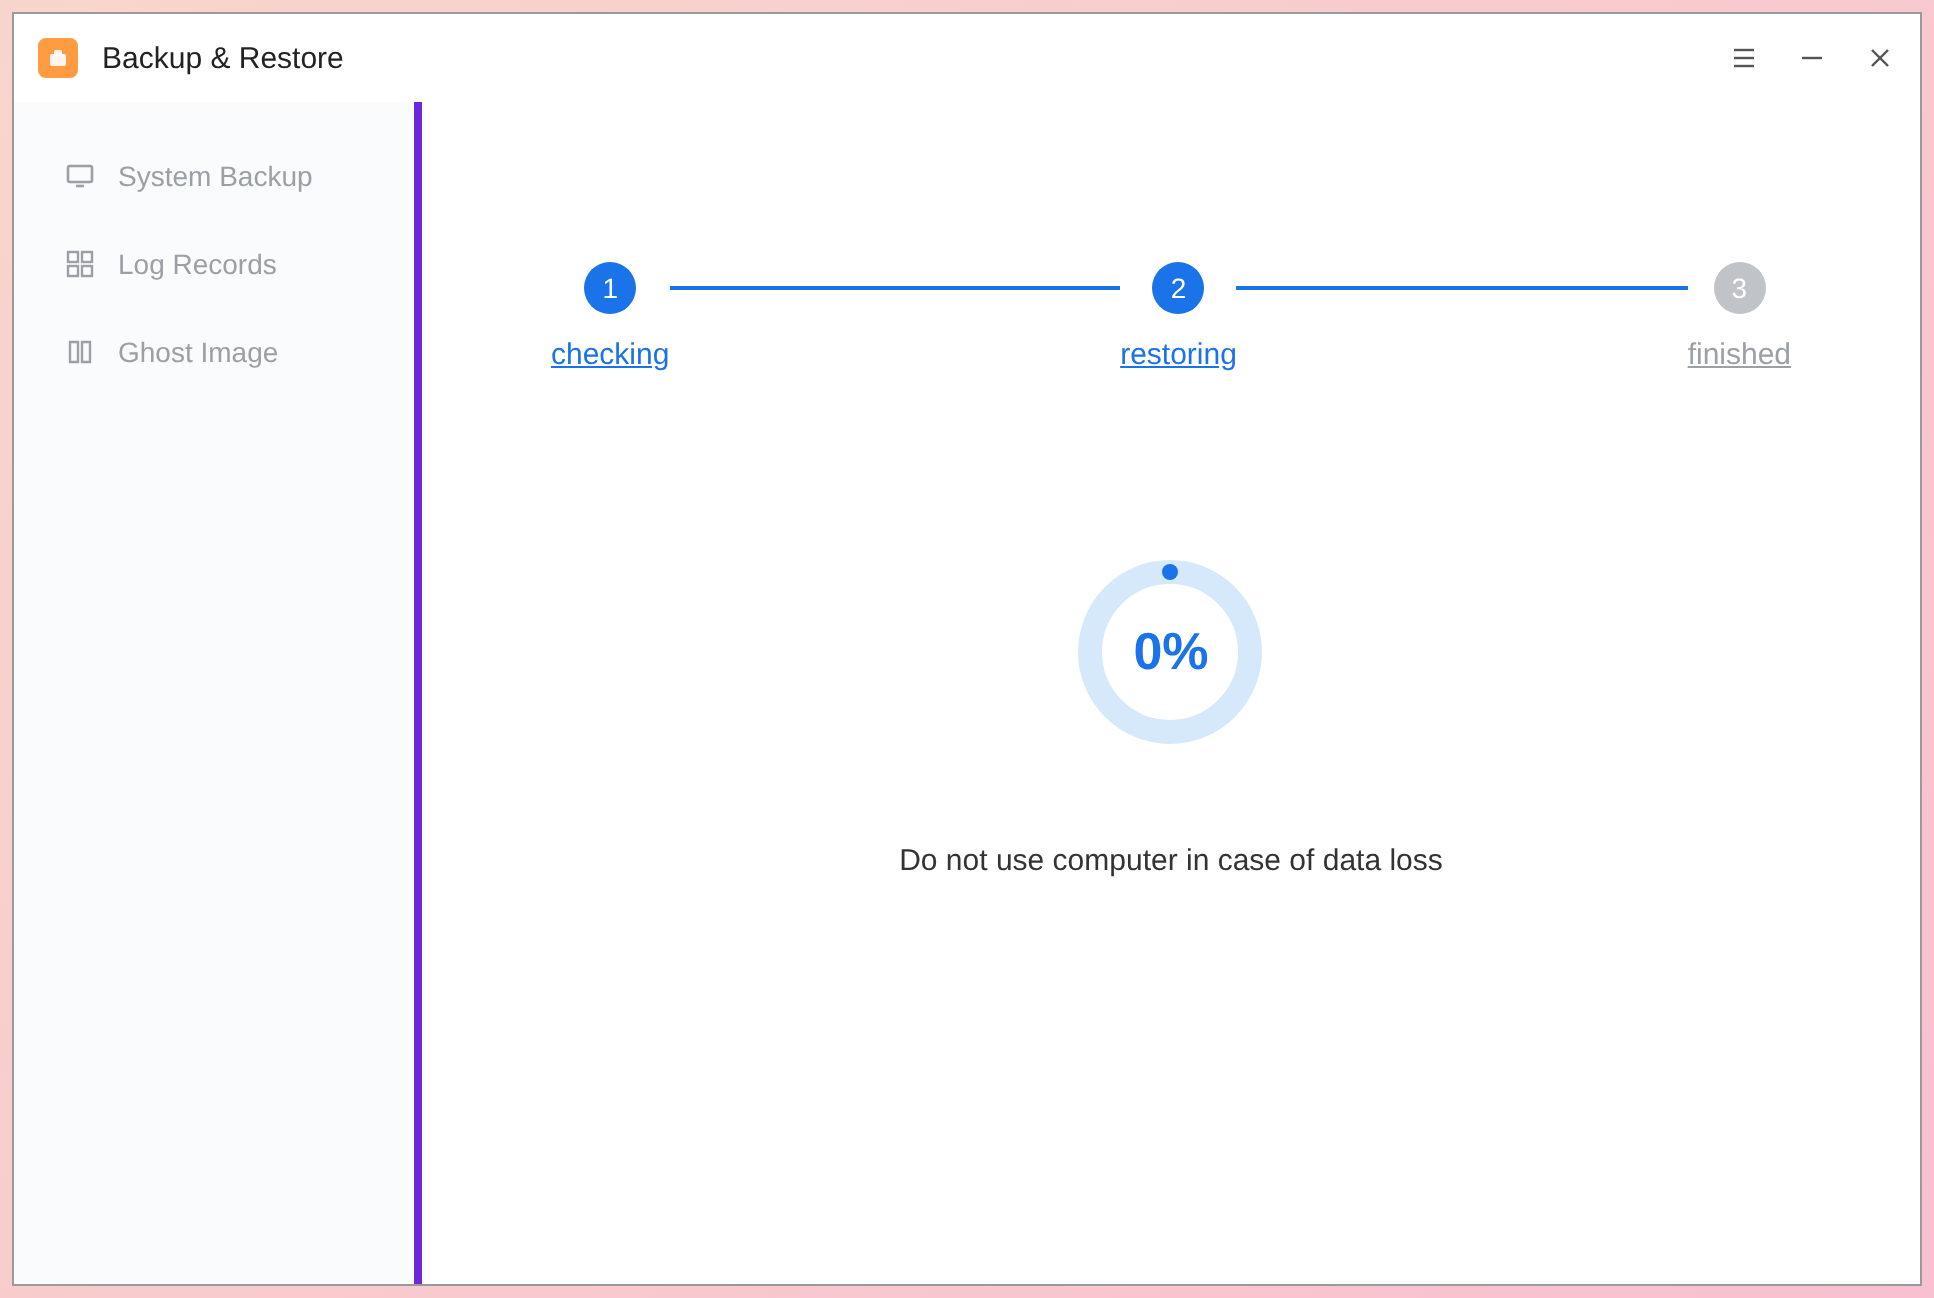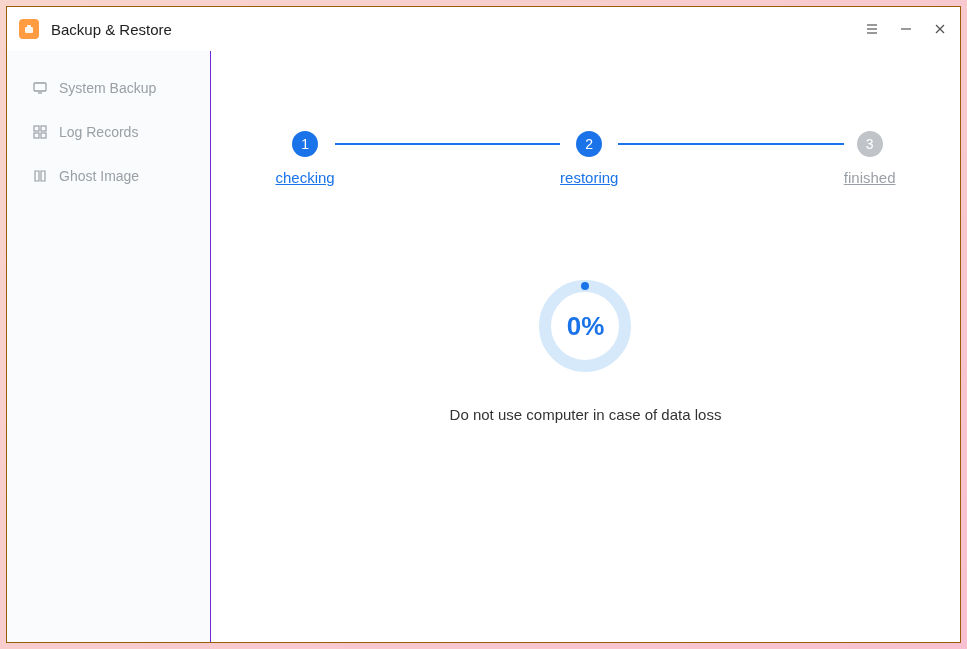--- a/index.html
+++ b/index.html
@@ -15,21 +15,21 @@
       background: linear-gradient(135deg, #f8d5cc 0%, #f8c0d0 100%);
       display: flex;
       align-items: center;
       justify-content: center;
       overflow: hidden;
     }
 
     .window {
       width: 955px;
       height: 637px;
-      background: #a16207;
+      background: #a3a3a3;
       display: flex;
       flex-direction: column;
       border: 1px solid rgba(0,0,0,0.05);
     }
 
     .titlebar {
       height: 44px;
       display: flex;
       align-items: center;
       padding: 0 12px;
@@ -74,21 +74,21 @@
     }
 
     .body {
       flex: 1;
       display: flex;
     }
 
     .sidebar {
       width: 204px;
       background: #f9fbfc;
-      border-right: 1px solid #6d28d9;
+      border-right: 4px solid #6d28d9;
       padding: 18px 10px 10px 10px;
     }
 
     .sidebar-item {
       display: flex;
       align-items: center;
       padding: 10px 14px;
       border-radius: 20px;
       margin-bottom: 6px;
       cursor: pointer;
@@ -208,21 +208,21 @@
       position: absolute;
       top: 50%;
       left: 50%;
       transform: translate(-50%, -50%);
       font-size: 26px;
       font-weight: 600;
       color: #1a73e8;
     }
 
     .warning-text {
-      margin-top: 30px;
+      margin-top: 46px;
       font-size: 15px;
       color: #333;
     }
   </style>
 </head>
 <body>
 
 <div class="window">
   <div class="titlebar">
     <div class="app-icon">

